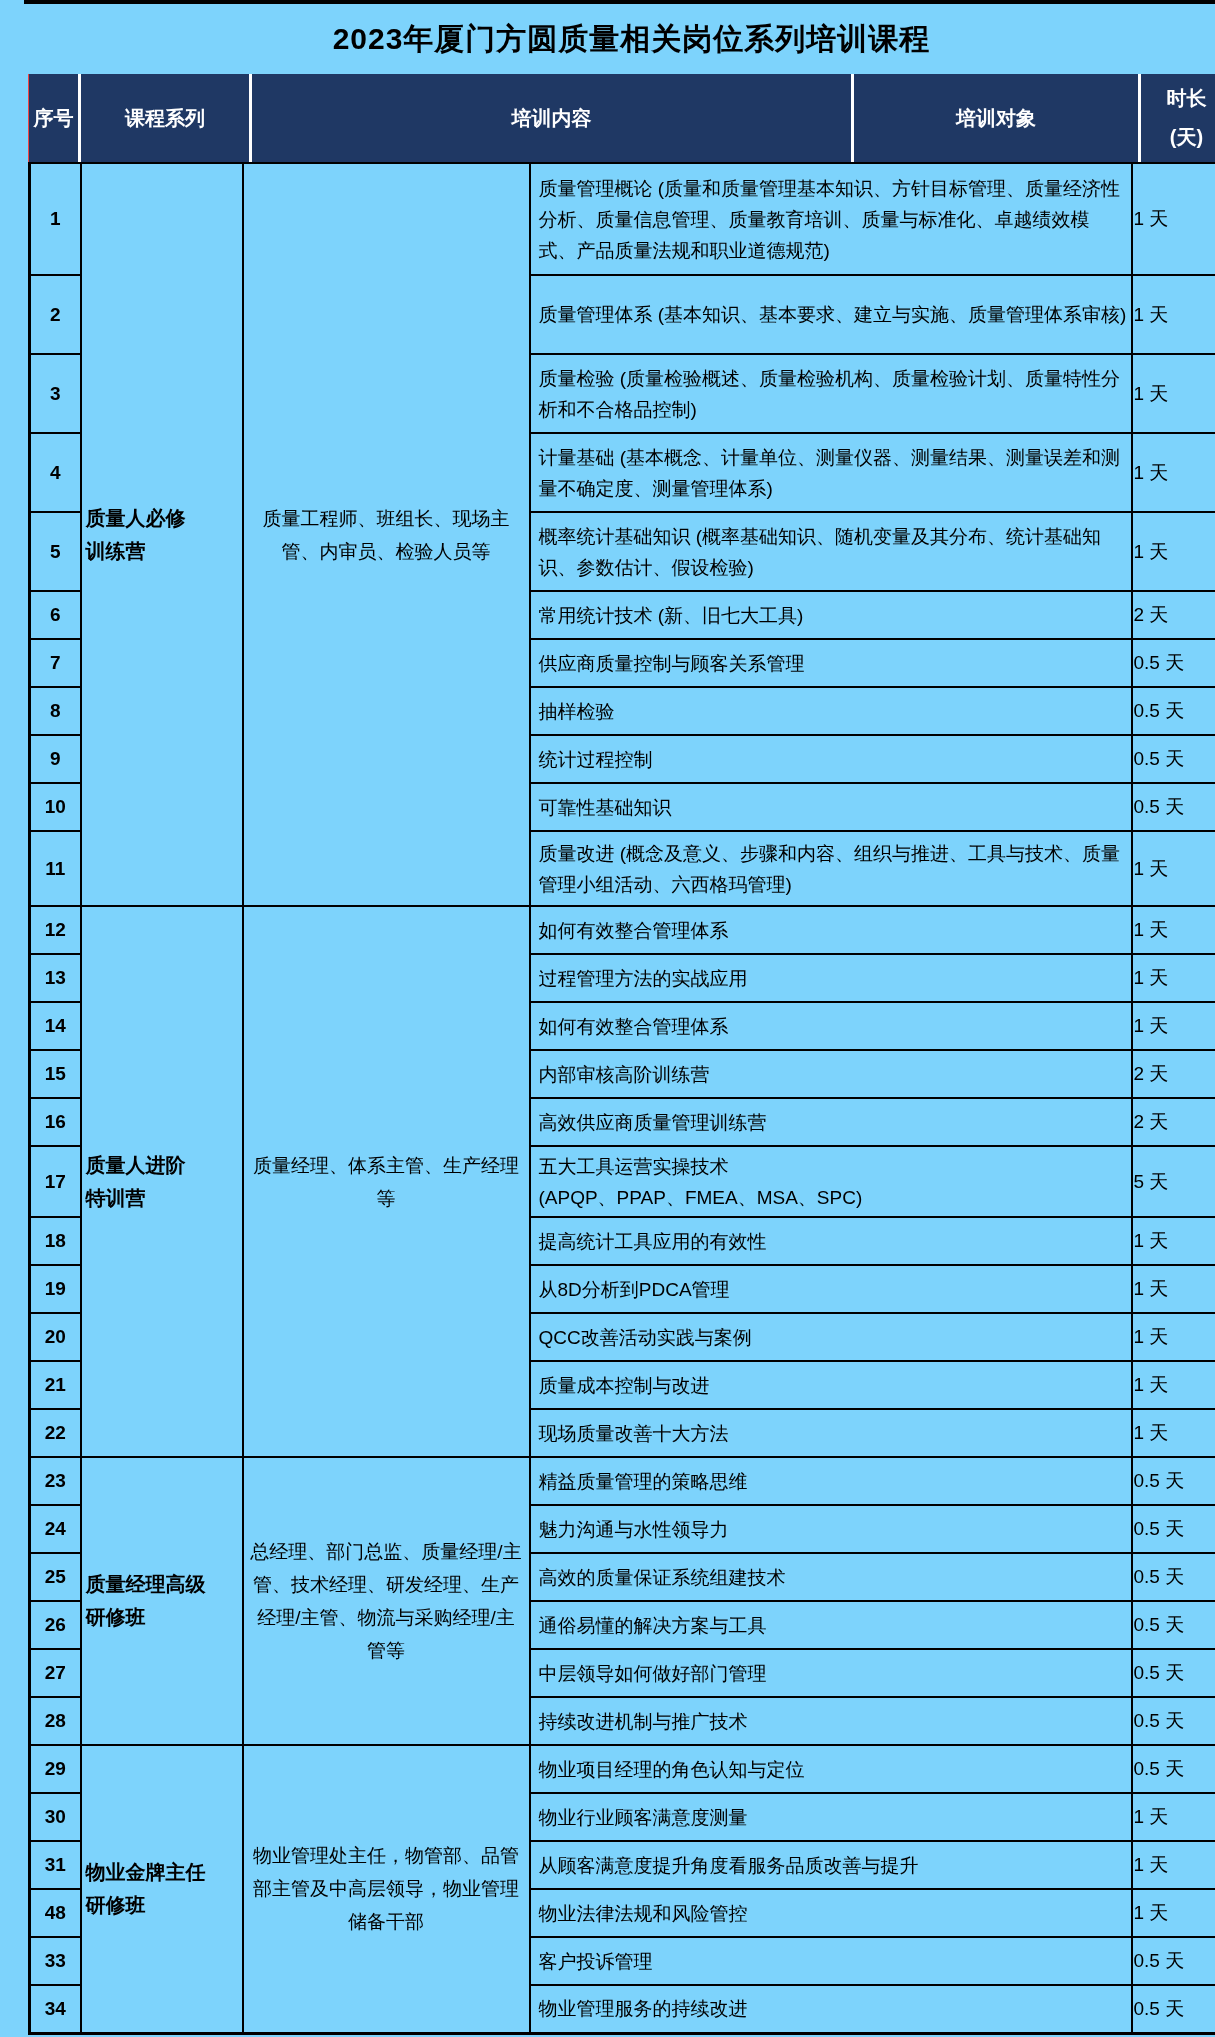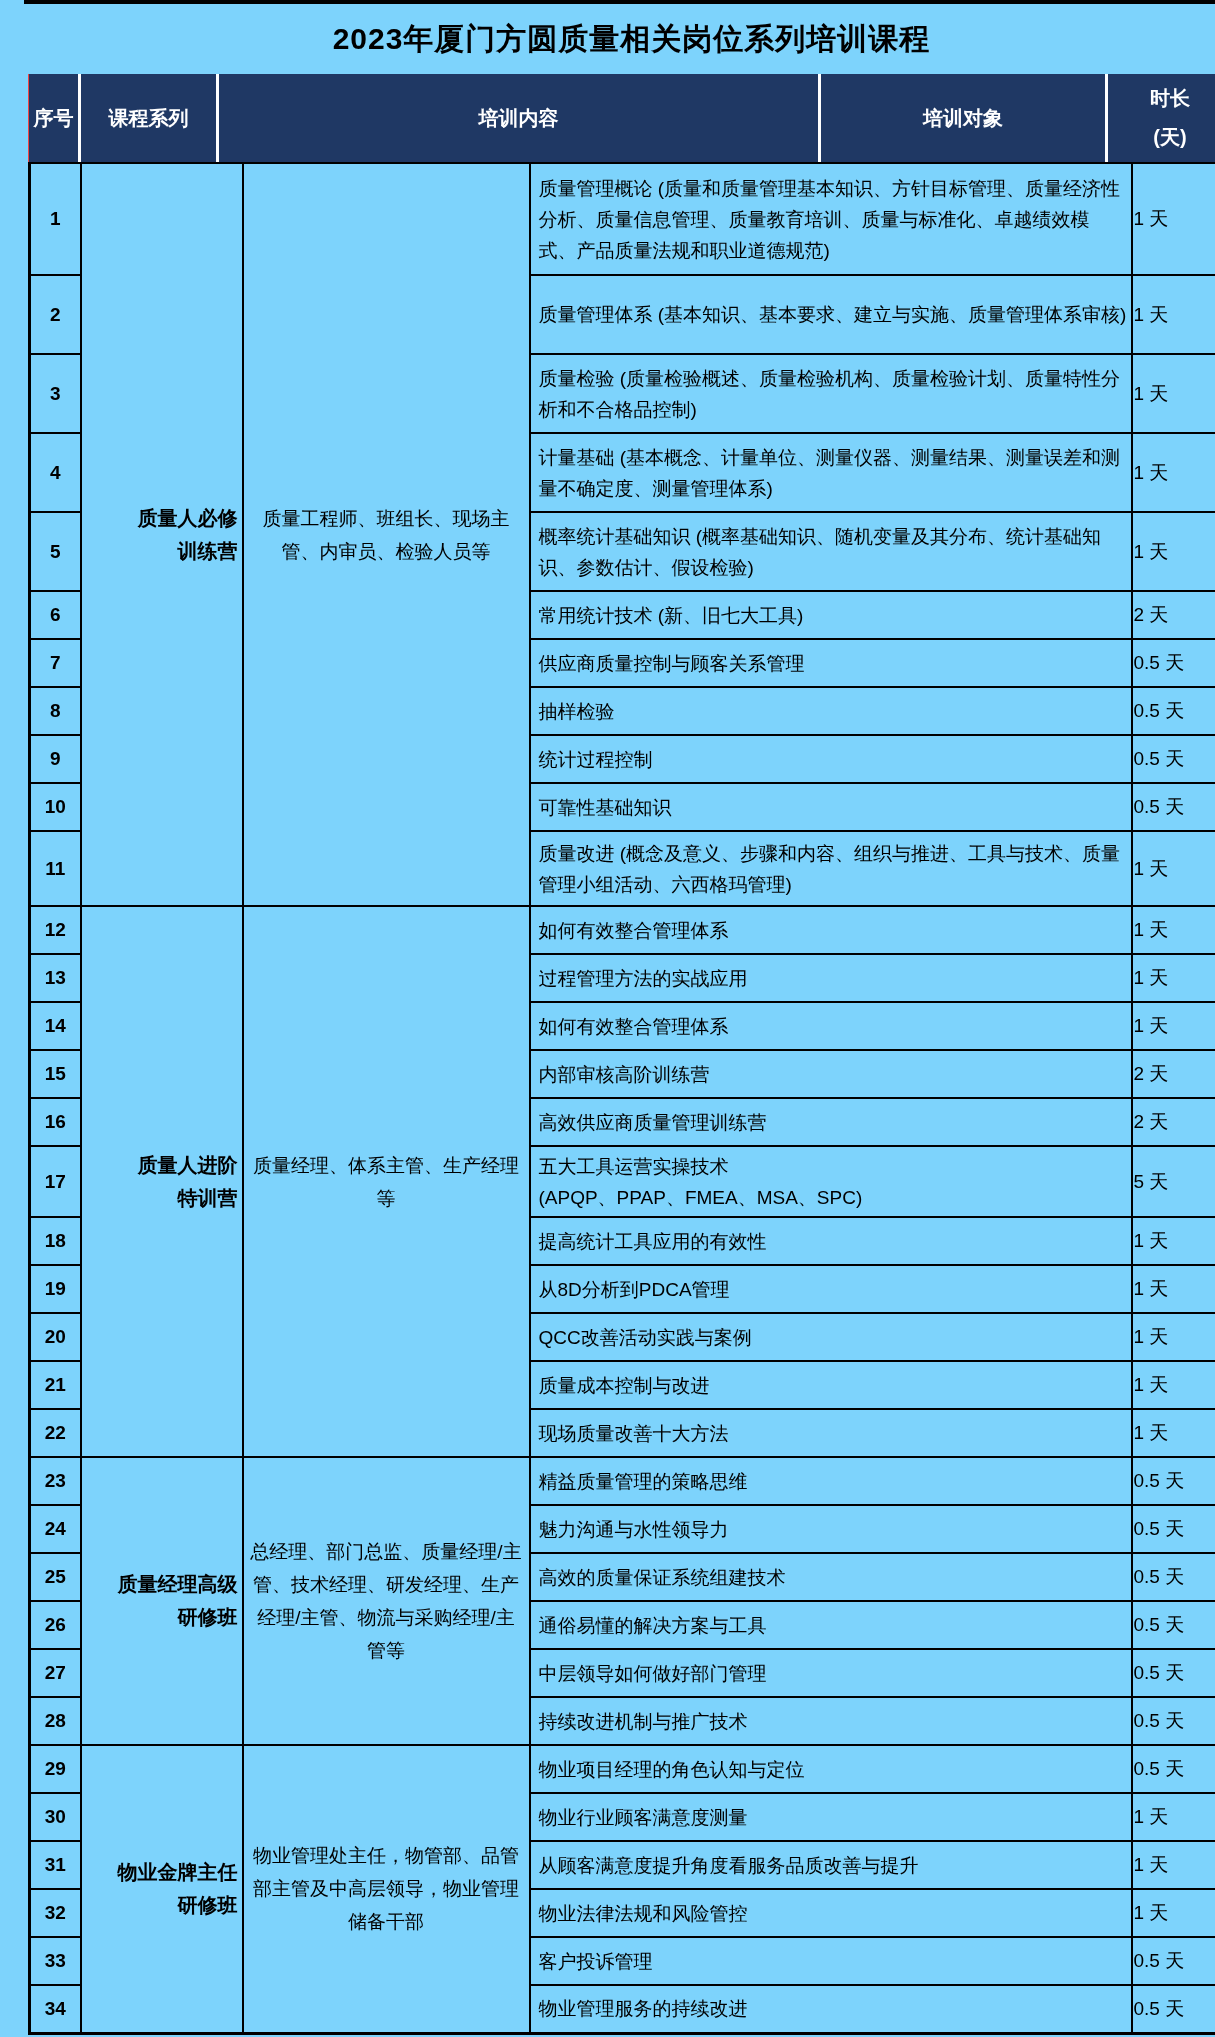--- a/index.html
+++ b/index.html
@@ -18,42 +18,42 @@
     display:flex;height:88px;background:#fff;box-sizing:border-box;
     border-left:1px solid #ef4444;border-right:3px solid #000;width:1207px;
   }
   .th{
     background:#1F3864;color:#fff;font-weight:bold;font-size:20px;
     display:flex;align-items:center;justify-content:center;text-align:center;
     box-sizing:border-box;
   }
   .th + .th{margin-left:3px;}
   .w1{width:49px;}
-  .w2{width:135px;}
+  .w2{width:168px;}
   .w3{width:284px;}
   .w4{width:599px;}
   .w5{flex:1;}
   .th-dur{white-space:pre-line;line-height:39px;}
   
   table.body-table{
     border-collapse:collapse;table-layout:fixed;width:1207px;
     border:3px solid #000;border-top:2px solid #000;
   }
   .c1{width:51px;}
   .c2{width:162px;}
   .c3{width:287px;}
   .c4{width:602px;}
   .c5{width:auto;}
   td{
     border:2px solid #000;vertical-align:middle;color:#000;
     overflow:hidden;box-sizing:border-box;
   }
   td.num{font-weight:bold;font-size:19px;text-align:center;}
   td.series-cell{
-    font-weight:bold;font-size:20px;text-align:right;
+    font-weight:bold;font-size:20px;text-align:left;
     white-space:pre-line;line-height:33px;padding:0 4px;
   }
   td.aud-cell{font-size:19px;text-align:center;line-height:33px;padding:0 5px;}
   td.content{
     font-size:19px;text-align:left;padding:2px 4px 2px 8px;
     line-height:31px;white-space:pre-line;
   }
   td.dur{font-size:19px;}
   tr.h112{height:112px;}
   tr.h79{height:79px;}
@@ -253,21 +253,21 @@
           <td class="num">30</td>
           <td class="content">物业行业顾客满意度测量</td>
           <td class="dur">1 天</td>
         </tr>
         <tr class="h48">
           <td class="num">31</td>
           <td class="content">从顾客满意度提升角度看服务品质改善与提升</td>
           <td class="dur">1 天</td>
         </tr>
         <tr class="h48">
-          <td class="num">32</td>
+          <td class="num">48</td>
           <td class="content">物业法律法规和风险管控</td>
           <td class="dur">1 天</td>
         </tr>
         <tr class="h48">
           <td class="num">33</td>
           <td class="content">客户投诉管理</td>
           <td class="dur">0.5 天</td>
         </tr>
         <tr class="h48">
           <td class="num">34</td>

